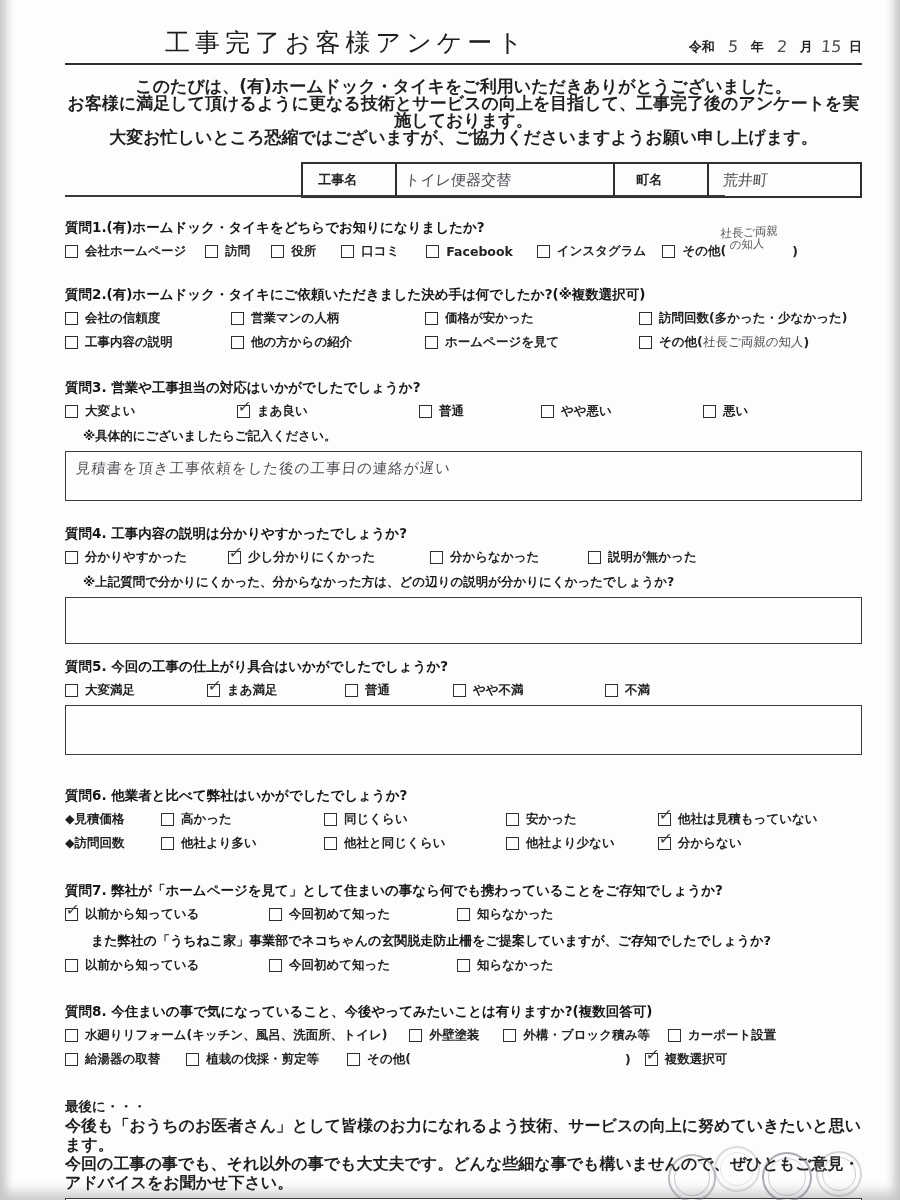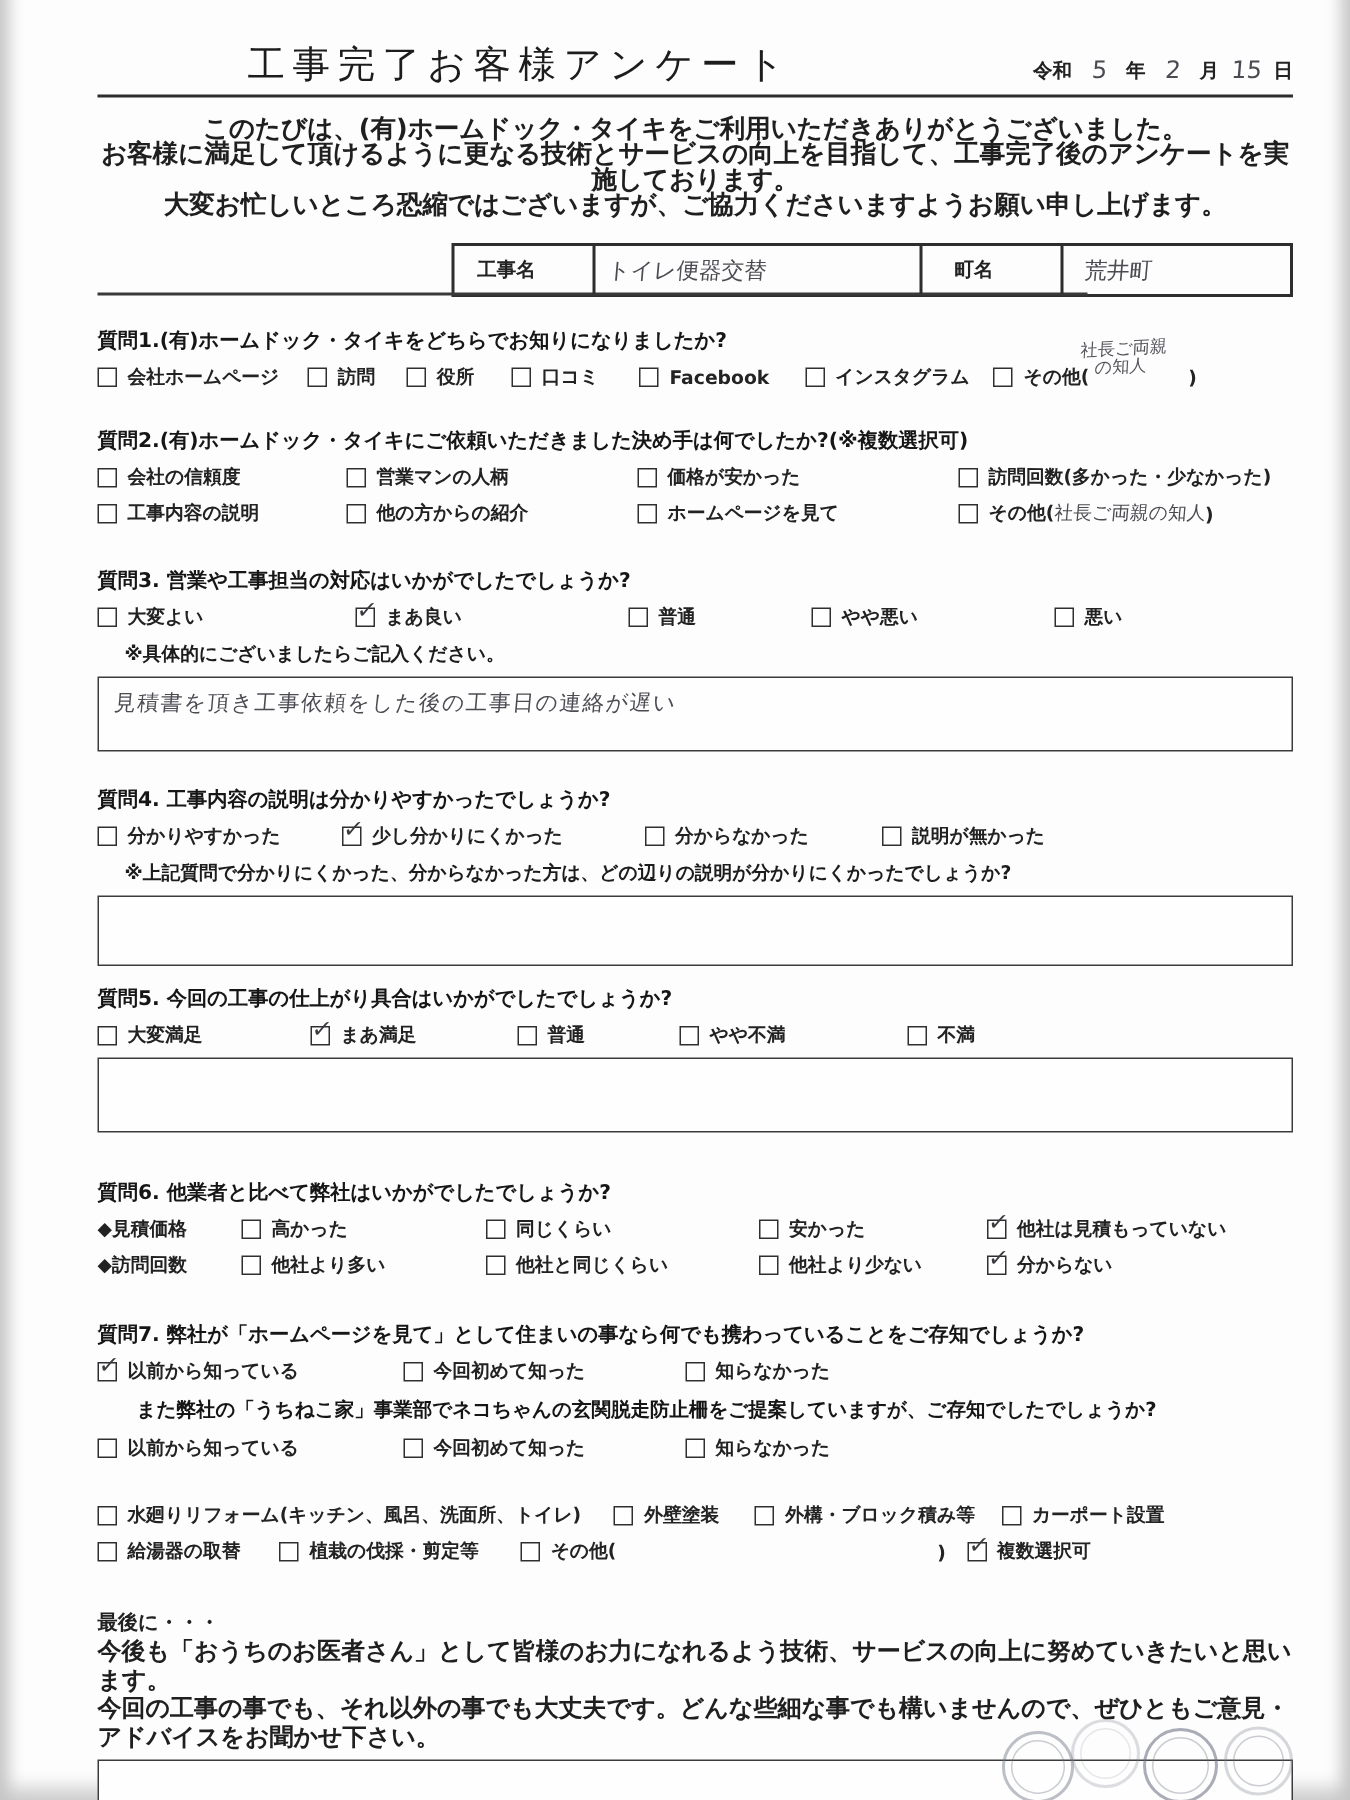--- a/index.html
+++ b/index.html
@@ -347,20 +347,21 @@
             <span>今回初めて知った</span>
           </span>
         <span class="opt">
             <span class="cb"></span>
             <span>知らなかった</span>
           </span>
       </div>
     </div>
 
     <div class="q" style="margin-top:28px">
+      <div class="qtitle">質問8. 今住まいの事で気になっていること、今後やってみたいことは有りますか?(複数回答可)</div>
       <div class="row">
         <span class="opt">
             <span class="cb"></span>
             <span>水廻りリフォーム(キッチン、風呂、洗面所、トイレ)</span>
           </span>
         <span class="gap" style="width:22px"></span>
         <span class="opt">
             <span class="cb"></span>
             <span>外壁塗装</span>
           </span>

